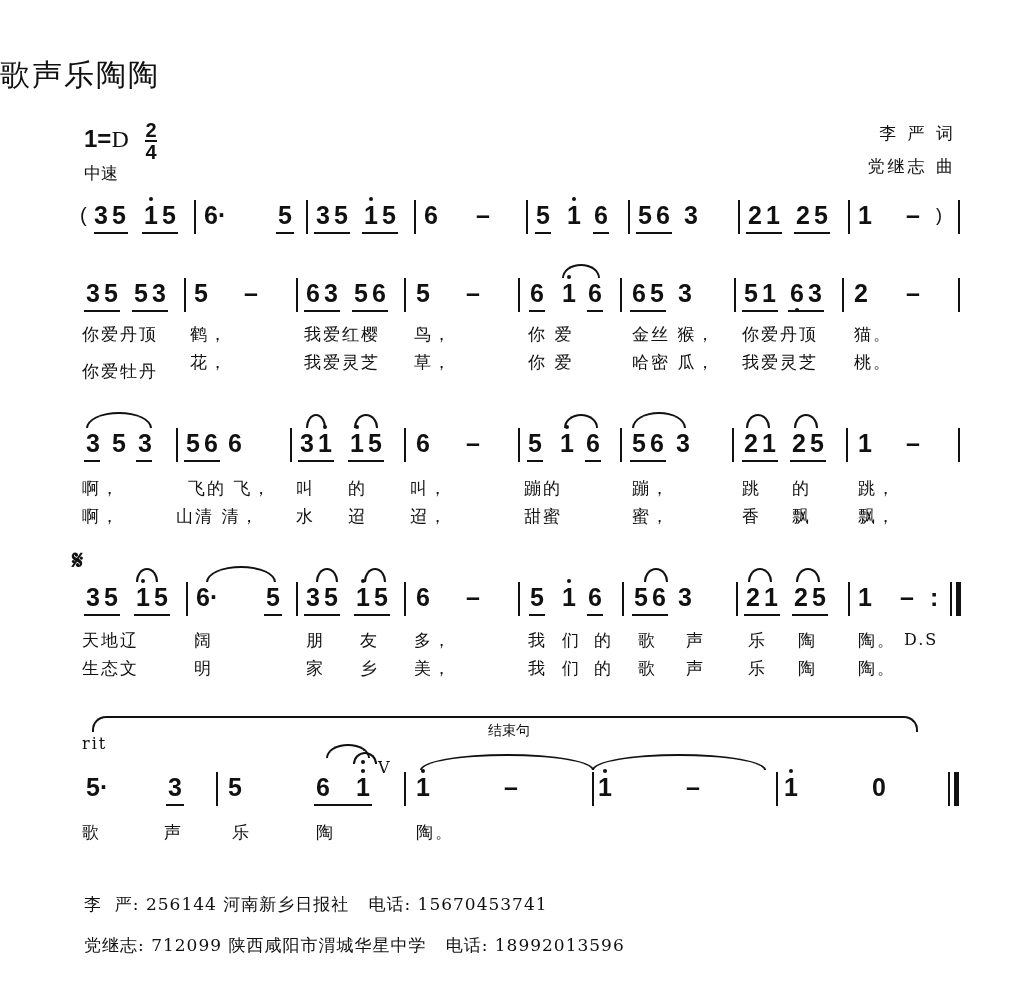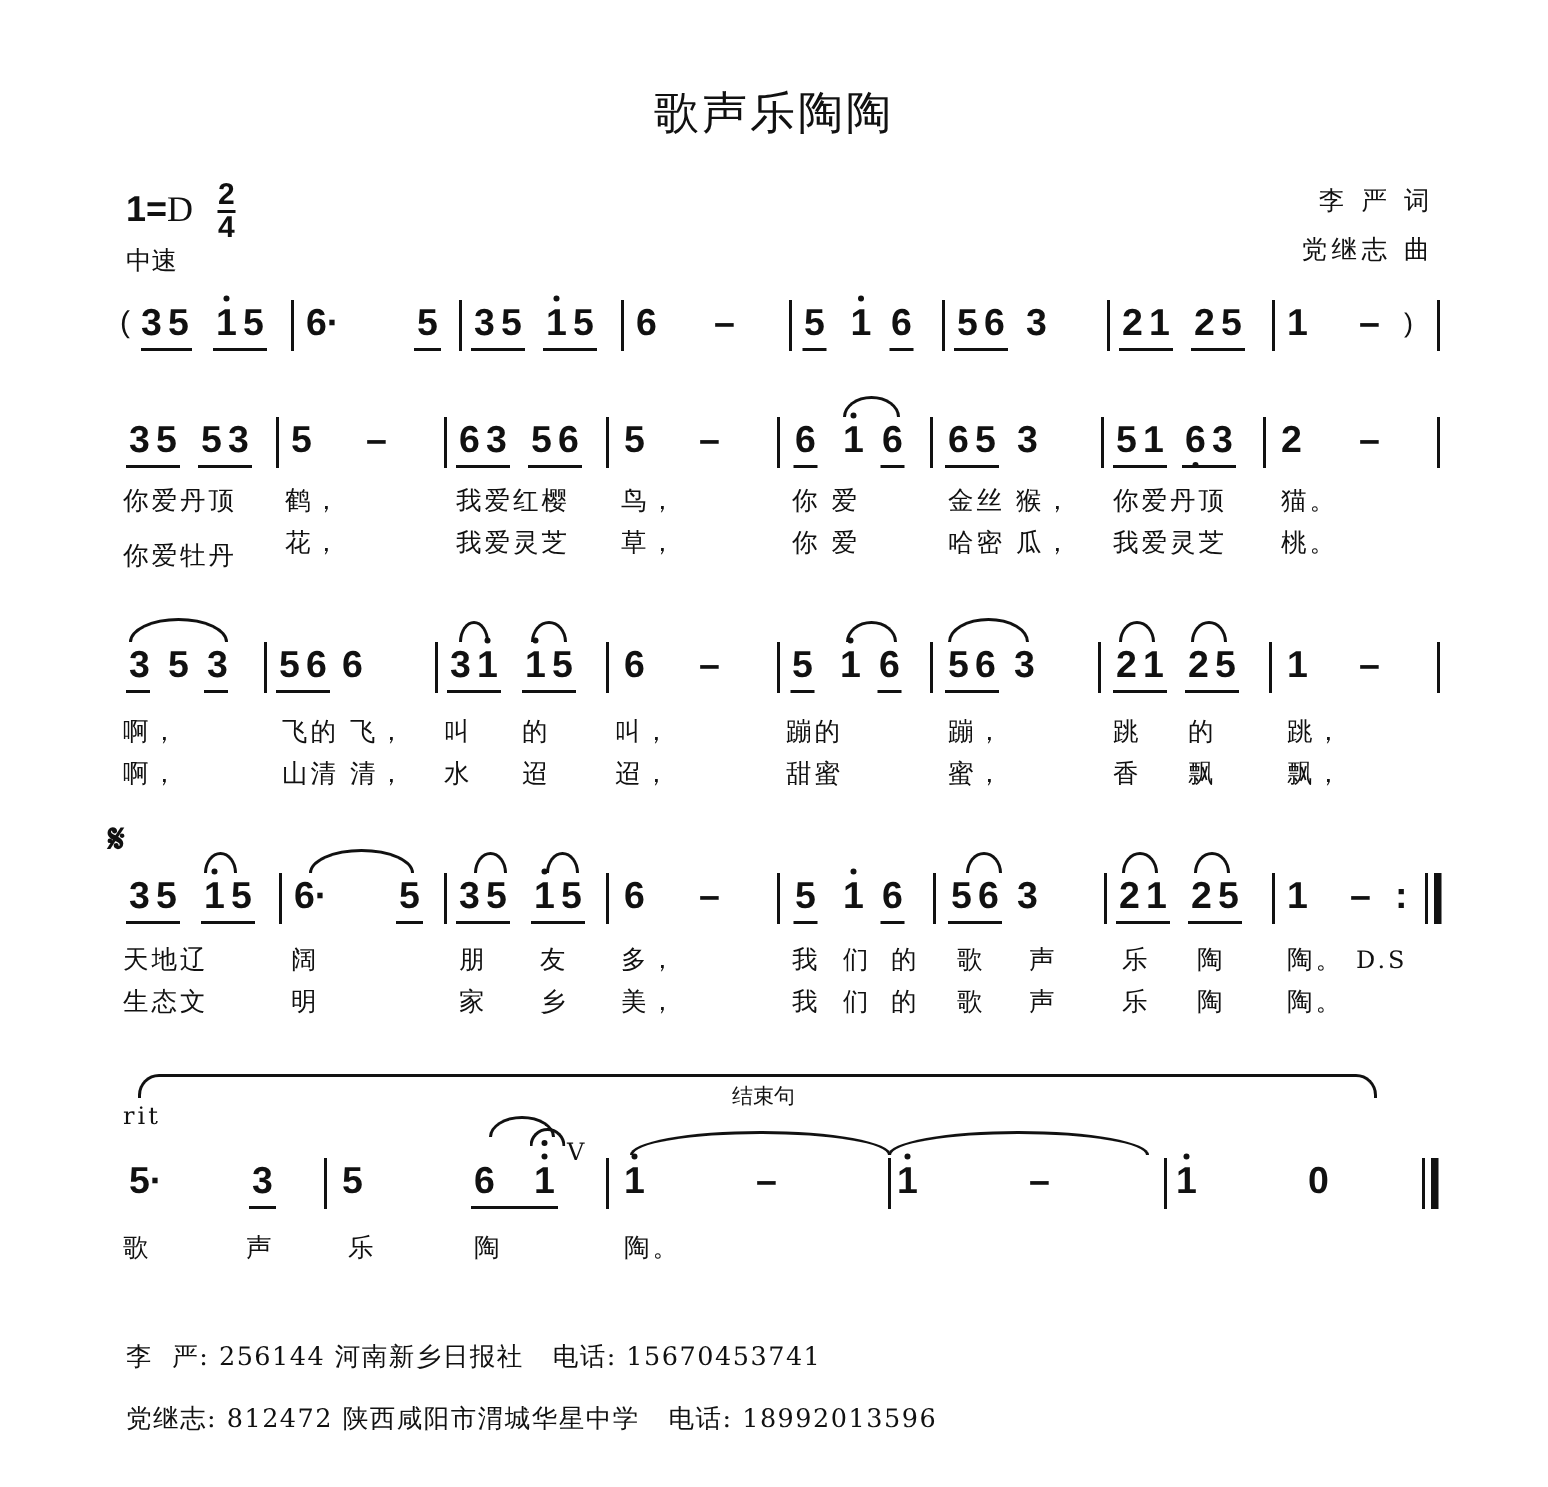--- a/index.html
+++ b/index.html
@@ -1,18 +1,18 @@
 <!DOCTYPE html>
 <html><head>
 <meta charset="utf-8">
 <style>
   html, body { margin:0; padding:0; background:#ffffff; }
   body { width:1032px; height:991px; position:relative; overflow:hidden; color:#111; font-family:"DejaVu Sans", sans-serif; }
   .abs { position:absolute; }
-  .title { left:0; width:1032px; top:55px; text-align:center; font-family:Liberation Sans, sans-serif; font-size:30px; letter-spacing:2px; }
+  .title { left:0; width:1032px; top:55px; font-family:Liberation Sans, sans-serif; font-size:30px; letter-spacing:2px; }
   .key { left:84px; top:120px; font-family:"Liberation Sans", sans-serif; font-weight:bold; font-size:24px; }
   .key .d { font-family:"Liberation Serif", serif; font-weight:normal; }
   .ts { display:inline-block; vertical-align:middle; text-align:center; line-height:20px; font-size:20px; margin-left:10px; }
   .ts span { display:block; }
   .tempo { left:84px; top:162px; font-size:17px; font-family:"DejaVu Serif", serif; }
   .credit { right:76px; font-size:17px; font-family:"DejaVu Serif", serif; text-align:right; letter-spacing:3px; }
   .row { left:80px; width:890px; height:40px; }
   .n { position:absolute; font-family:"Liberation Sans", sans-serif; font-weight:bold; font-size:25px; line-height:30px; top:0; }
   .n .dot { position:absolute; left:50%; transform:translateX(-50%); width:4px; height:4px; background:#111; border-radius:50%; }
   .n .dot.hi { top:-3px; }
@@ -208,21 +208,21 @@
   <span class="lyr" style="left:106px;top:0">飞的 飞，</span>
   <span class="lyr" style="left:214px;top:0">叫</span>
   <span class="lyr" style="left:266px;top:0">的</span>
   <span class="lyr" style="left:328px;top:0">叫，</span>
   <span class="lyr" style="left:442px;top:0">蹦的</span>
   <span class="lyr" style="left:550px;top:0">蹦，</span>
   <span class="lyr" style="left:660px;top:0">跳</span>
   <span class="lyr" style="left:710px;top:0">的</span>
   <span class="lyr" style="left:776px;top:0">跳，</span>
   <span class="lyr" style="left:0;top:28px">啊，</span>
-  <span class="lyr" style="left:106px;top:28px">山清 清，</span>
+  <span class="lyr" style="left:94px;top:28px">山清 清，</span>
   <span class="lyr" style="left:214px;top:28px">水</span>
   <span class="lyr" style="left:266px;top:28px">迢</span>
   <span class="lyr" style="left:328px;top:28px">迢，</span>
   <span class="lyr" style="left:442px;top:28px">甜蜜</span>
   <span class="lyr" style="left:550px;top:28px">蜜，</span>
   <span class="lyr" style="left:660px;top:28px">香</span>
   <span class="lyr" style="left:710px;top:28px">飘</span>
   <span class="lyr" style="left:776px;top:28px">飘，</span>
 </div>
 
@@ -341,13 +341,13 @@
 </div>
 <div class="abs" style="left:82px;top:822px;width:890px;height:26px;">
   <span class="lyr" style="left:0;top:0">歌</span>
   <span class="lyr" style="left:82px;top:0">声</span>
   <span class="lyr" style="left:150px;top:0">乐</span>
   <span class="lyr" style="left:234px;top:0">陶</span>
   <span class="lyr" style="left:334px;top:0">陶。</span>
 </div>
 
 <div class="abs footer" style="top:893px;">李  严: 256144 河南新乡日报社   电话: 15670453741</div>
-<div class="abs footer" style="top:934px;">党继志: 812472 陕西咸阳市渭城华星中学   电话: 18992013596</div>
+<div class="abs footer" style="top:934px;">党继志: 712099 陕西咸阳市渭城华星中学   电话: 18992013596</div>
 
 </body></html>

